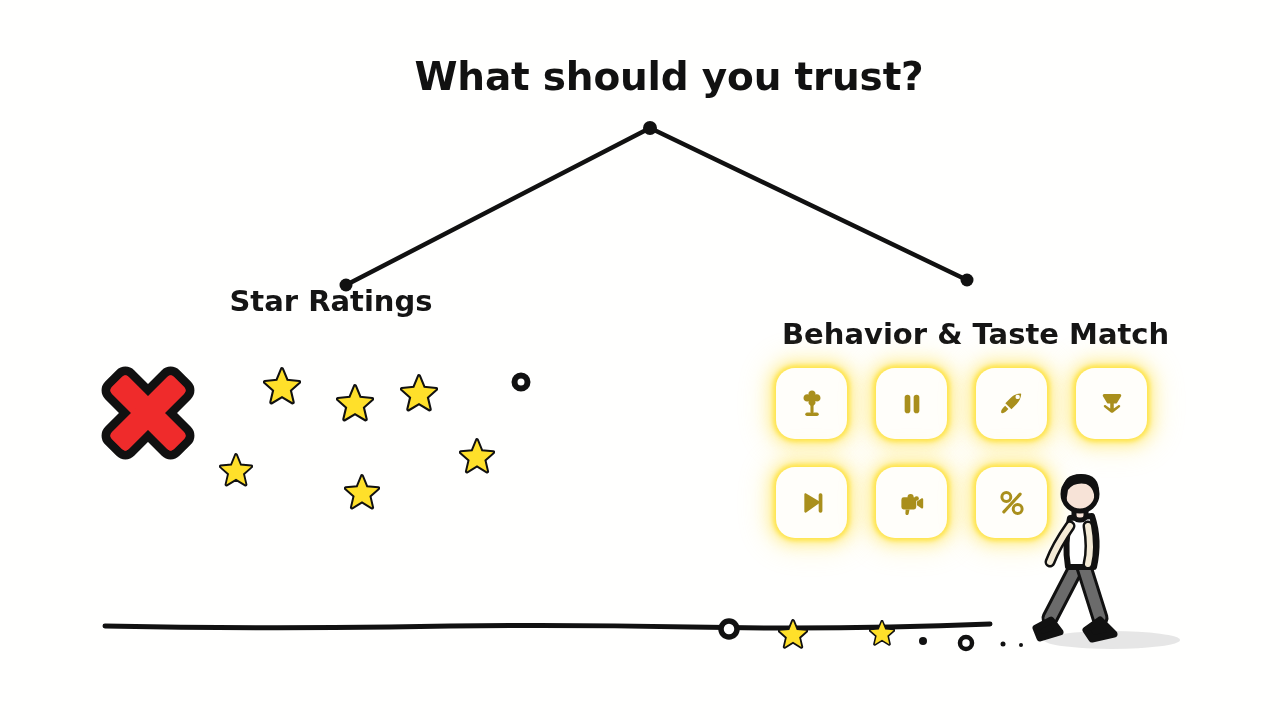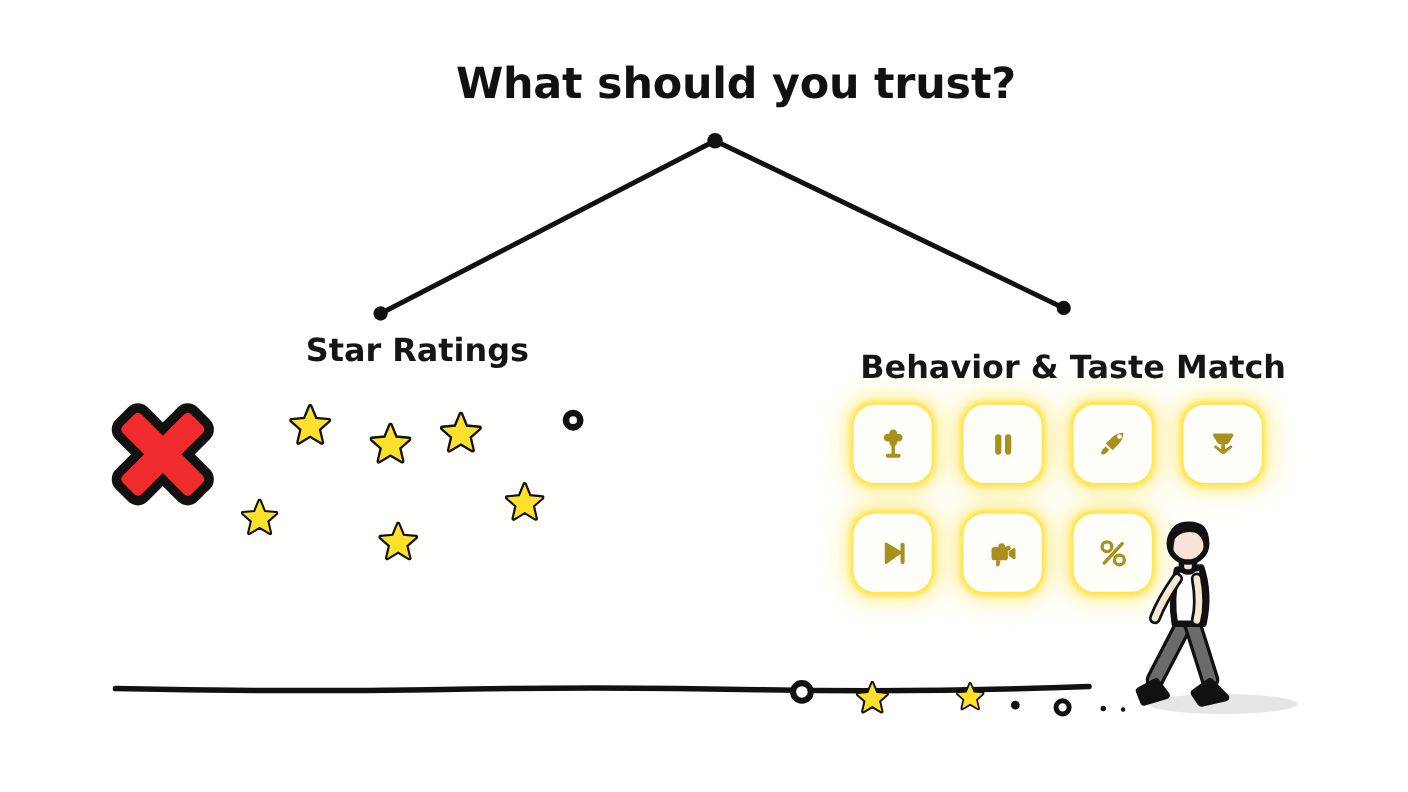--- a/index.html
+++ b/index.html
@@ -42,21 +42,21 @@
     margin-left: 29px;
   }
   .branch-label {
     position: absolute;
     font-size: 29px;
     font-weight: 700;
     color: #151515;
     white-space: nowrap;
     text-align: center;
   }
-  .branch-label.left  { left: 181px; top: 301px; width: 300px; text-align: right; }
+  .branch-label.left  { left: 181px; top: 284px; width: 300px; }
   .branch-label.right { left: 782px; top: 300px; width: 400px; text-align: left; margin-top: 17px; }
 
   
   #icon-grid {
     position: absolute;
     left: 776px;
     top: 368px;
     width: 400px;
   }
   .icon-row {

